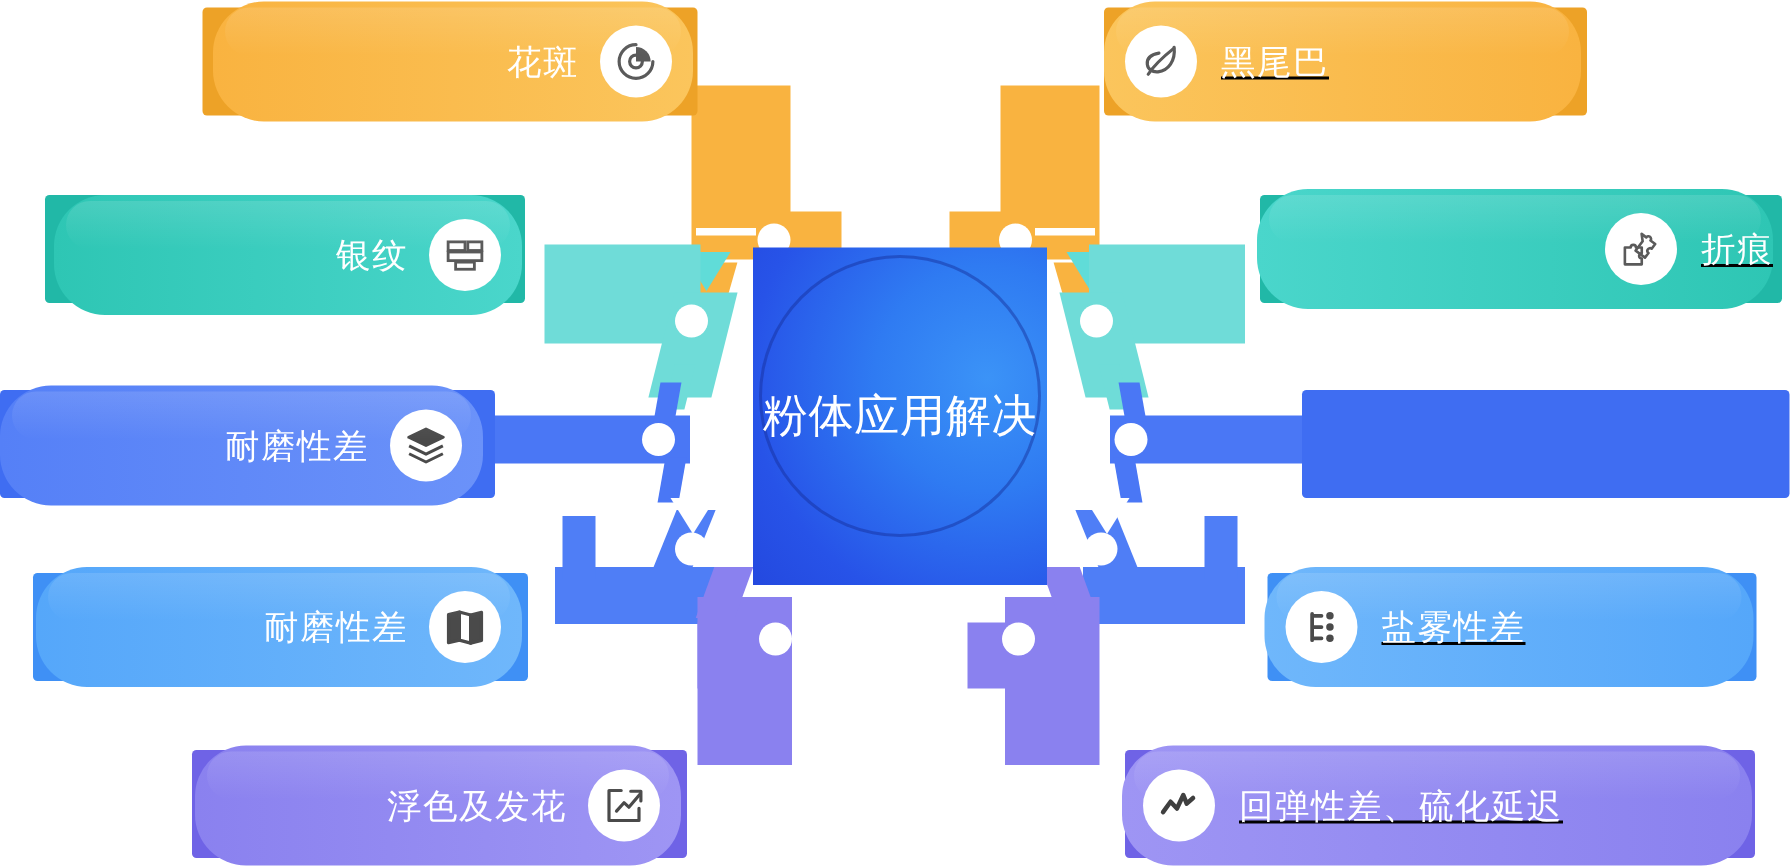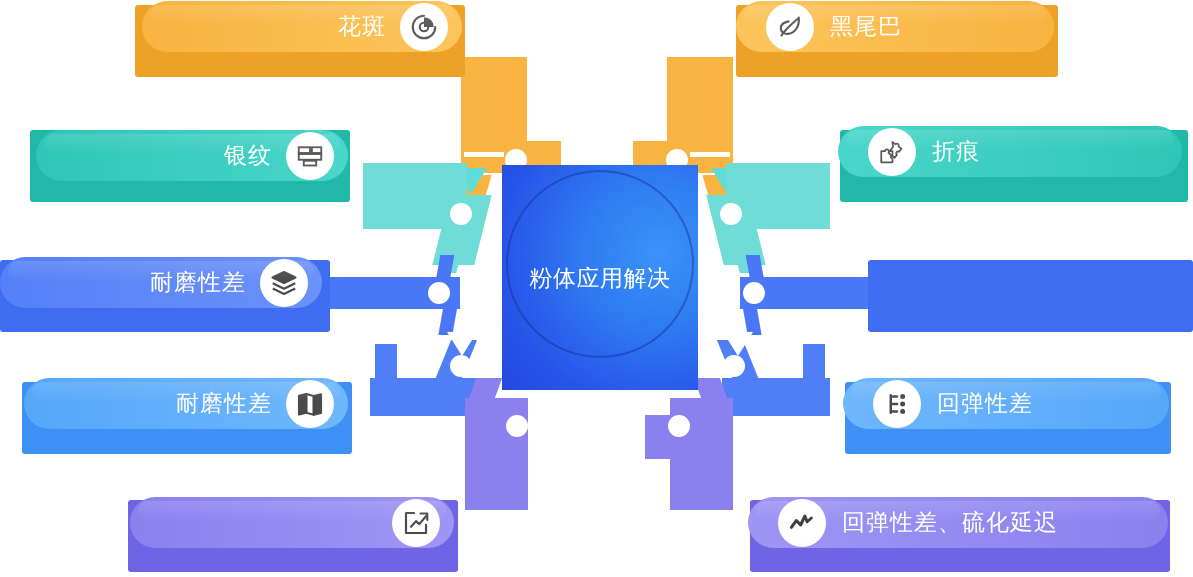--- a/index.html
+++ b/index.html
@@ -11,29 +11,29 @@
   .bar{position:absolute;}
   .dot{position:absolute;width:22px;height:22px;border-radius:50%;background:#ffffff;}
 
   
   .center-wrap{position:absolute;left:502px;top:165px;width:196px;height:225px;overflow:hidden;}
   .center-circle{position:absolute;left:-6px;top:-12px;width:208px;height:248px;
     background:radial-gradient(circle at 78% 40%, #3b93f7 0%, #2f7bf2 34%, #2753e8 72%, #2346dd 100%);}
   .center-ring{position:absolute;left:4px;top:5px;width:188px;height:188px;border-radius:50%;
     box-shadow:0 0 0 2px rgba(20,45,150,.45) inset;}
   .center-label{position:absolute;left:0;top:0;width:196px;height:225px;display:flex;flex-direction:column;
-    align-items:center;justify-content:center;color:#fff;font-size:23px;line-height:30px;letter-spacing:.5px;
+    align-items:center;justify-content:center;color:#fff;font-size:30px;line-height:30px;letter-spacing:.5px;
     text-align:center;z-index:4;}
   .center-label span{display:block;}
 
   
-  .pill{position:absolute;height:51px;border-radius:34px;display:flex;align-items:center;
+  .pill{position:absolute;height:80px;border-radius:34px;display:flex;align-items:center;
     box-sizing:border-box;}
   .pill.right-icon{justify-content:flex-end;padding-right:14px;}
-  .pill.left-icon{justify-content:flex-start;padding-left:30px;}
+  .pill.left-icon{justify-content:flex-start;padding-left:14px;text-decoration:underline;}
   .pill .label{color:#ffffff;font-size:23px;letter-spacing:1px;white-space:nowrap;}
   .pill.right-icon .label{margin-right:14px;}
   .pill.left-icon .label{margin-left:16px;}
   .iconcirc{width:48px;height:48px;border-radius:50%;background:#fff;display:flex;align-items:center;
     justify-content:center;flex:0 0 48px;}
   .iconcirc svg{display:block;}
   .shadowblk{position:absolute;border-radius:3px;}
 
   
   .pill::after{content:"";position:absolute;left:8px;right:8px;top:4px;height:40%;border-radius:30px;
@@ -172,20 +172,21 @@
       <svg width="30" height="30" viewBox="0 0 24 24" fill="none" stroke="#4a4a4a" stroke-width="1.7" stroke-linejoin="round">
         <path d="M3.2 5.4 9 4v15l-5.8 1.4z" fill="#4a4a4a"></path>
         <path d="M9 4l6 1.6v15L9 19z"></path>
         <path d="M15 5.6l5.8-1.4v15L15 20.6z" fill="#4a4a4a"></path>
       </svg>
     </span>
   </div>
 
   <div class="shadowblk" style="left:128px;top:500px;width:330px;height:72px;background:#6f63e6;"></div>
   <div class="pill right-icon" style="left:130px;top:497px;width:324px;background:linear-gradient(to right,#8a81ef,#9e95f4);">
+    <span class="label">浮色及发花</span>
     <span class="iconcirc">
       <svg width="30" height="30" viewBox="0 0 24 24" fill="none" stroke="#4a4a4a" stroke-width="1.7" stroke-linecap="round" stroke-linejoin="round">
         <path d="M20 13.5V20H4V4h6.5"></path>
         <path d="M8 15l4-4.5 2.6 2.4L20.5 6"></path>
         <path d="M15.6 4.4h5.4v5.2"></path>
       </svg>
     </span>
   </div>
 
   <div class="shadowblk" style="left:736px;top:5px;width:322px;height:72px;background:#eda227;"></div>
@@ -193,21 +194,21 @@
     <span class="iconcirc">
       <svg width="30" height="30" viewBox="0 0 24 24" fill="none" stroke="#5a5a5a" stroke-width="1.7" stroke-linecap="round">
         <path d="M19 4.5c.8 7-3 12.4-8.6 13-3 .3-5.4-1.4-5.7-4-.4-3.4 2.4-5.3 6.2-6"></path>
         <path d="M5.2 18.8C8 14.4 12.8 9.8 18.8 5"></path>
       </svg>
     </span>
     <span class="label">黑尾巴</span>
   </div>
 
   <div class="shadowblk" style="left:840px;top:130px;width:348px;height:72px;background:#21b8a7;"></div>
-  <div class="pill left-icon" style="left:838px;top:126px;width:344px;background:linear-gradient(to right,#4ad6cb,#2ec6b4);">
+  <div class="pill left-icon" style="left:838px;top:126px;width:344px;background:linear-gradient(to right,#4ad6cb,#2ec6b4);justify-content:flex-end;">
     <span class="iconcirc">
       <svg width="30" height="30" viewBox="0 0 24 24" fill="none" stroke="#5a5a5a" stroke-width="1.4" stroke-linejoin="round">
         <path d="M3.4 11.2h3.1a1.4 1.4 0 1 1 2.8 0h3.1v3.1a1.4 1.4 0 1 0 0 2.8v3.1H3.4z"></path>
         <path d="M13.2 3.6l2.2 2.2a1.4 1.4 0 1 1 2 2l2.2 2.2-2.2 2.2a1.4 1.4 0 1 0-2 2l-2.2 2.2-4.4-4.4 4.4-4.4z" transform="rotate(-8 15 10)"></path>
       </svg>
     </span>
     <span class="label">折痕</span>
   </div>
 
   <div class="shadowblk" style="left:868px;top:260px;width:325px;height:72px;background:#3f6df2;"></div>
@@ -215,21 +216,21 @@
   <div class="shadowblk" style="left:845px;top:382px;width:326px;height:72px;background:#3f90f5;"></div>
   <div class="pill left-icon" style="left:843px;top:378px;width:326px;background:linear-gradient(to right,#6fb7fb,#55a7fa);">
     <span class="iconcirc">
       <svg width="30" height="30" viewBox="0 0 24 24" fill="none" stroke="#4a4a4a" stroke-width="2" stroke-linecap="round">
         <path d="M7 5v14M7 12h5M7 6h5M7 18h5"></path>
         <circle cx="16.5" cy="6" r="2" fill="#4a4a4a" stroke="none"></circle>
         <circle cx="16.5" cy="12" r="2" fill="#4a4a4a" stroke="none"></circle>
         <circle cx="16.5" cy="18" r="2" fill="#4a4a4a" stroke="none"></circle>
       </svg>
     </span>
-    <span class="label">回弹性差</span>
+    <span class="label">盐雾性差</span>
   </div>
 
   <div class="shadowblk" style="left:750px;top:500px;width:420px;height:72px;background:#6f63e6;"></div>
   <div class="pill left-icon" style="left:748px;top:497px;width:420px;background:linear-gradient(to right,#9e95f4,#8a81ef);">
     <span class="iconcirc">
       <svg width="30" height="30" viewBox="0 0 24 24" fill="none" stroke="#3f3f3f" stroke-width="2.4" stroke-linecap="round" stroke-linejoin="round">
         <path d="M3.5 15.5l4-5.5 3.4 3.6 3.4-7.2 1.8 4.6 3.4-3"></path>
       </svg>
     </span>
     <span class="label">回弹性差、硫化延迟</span>

